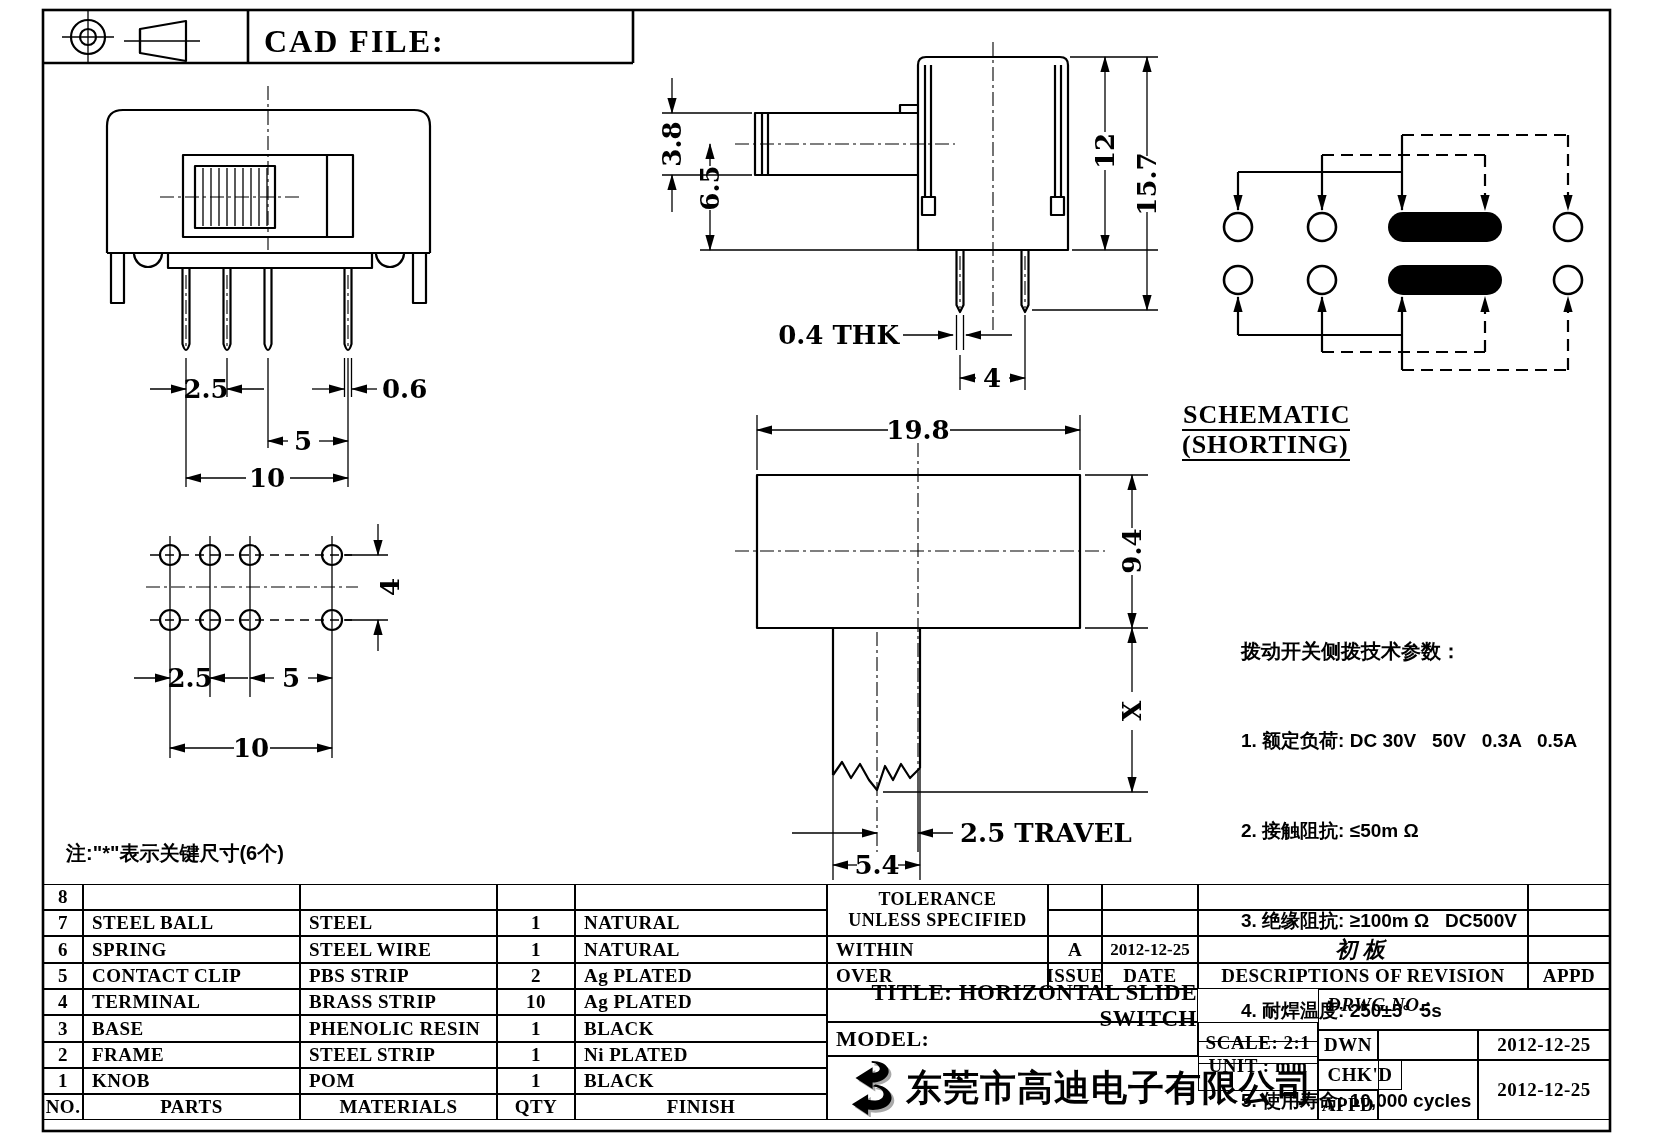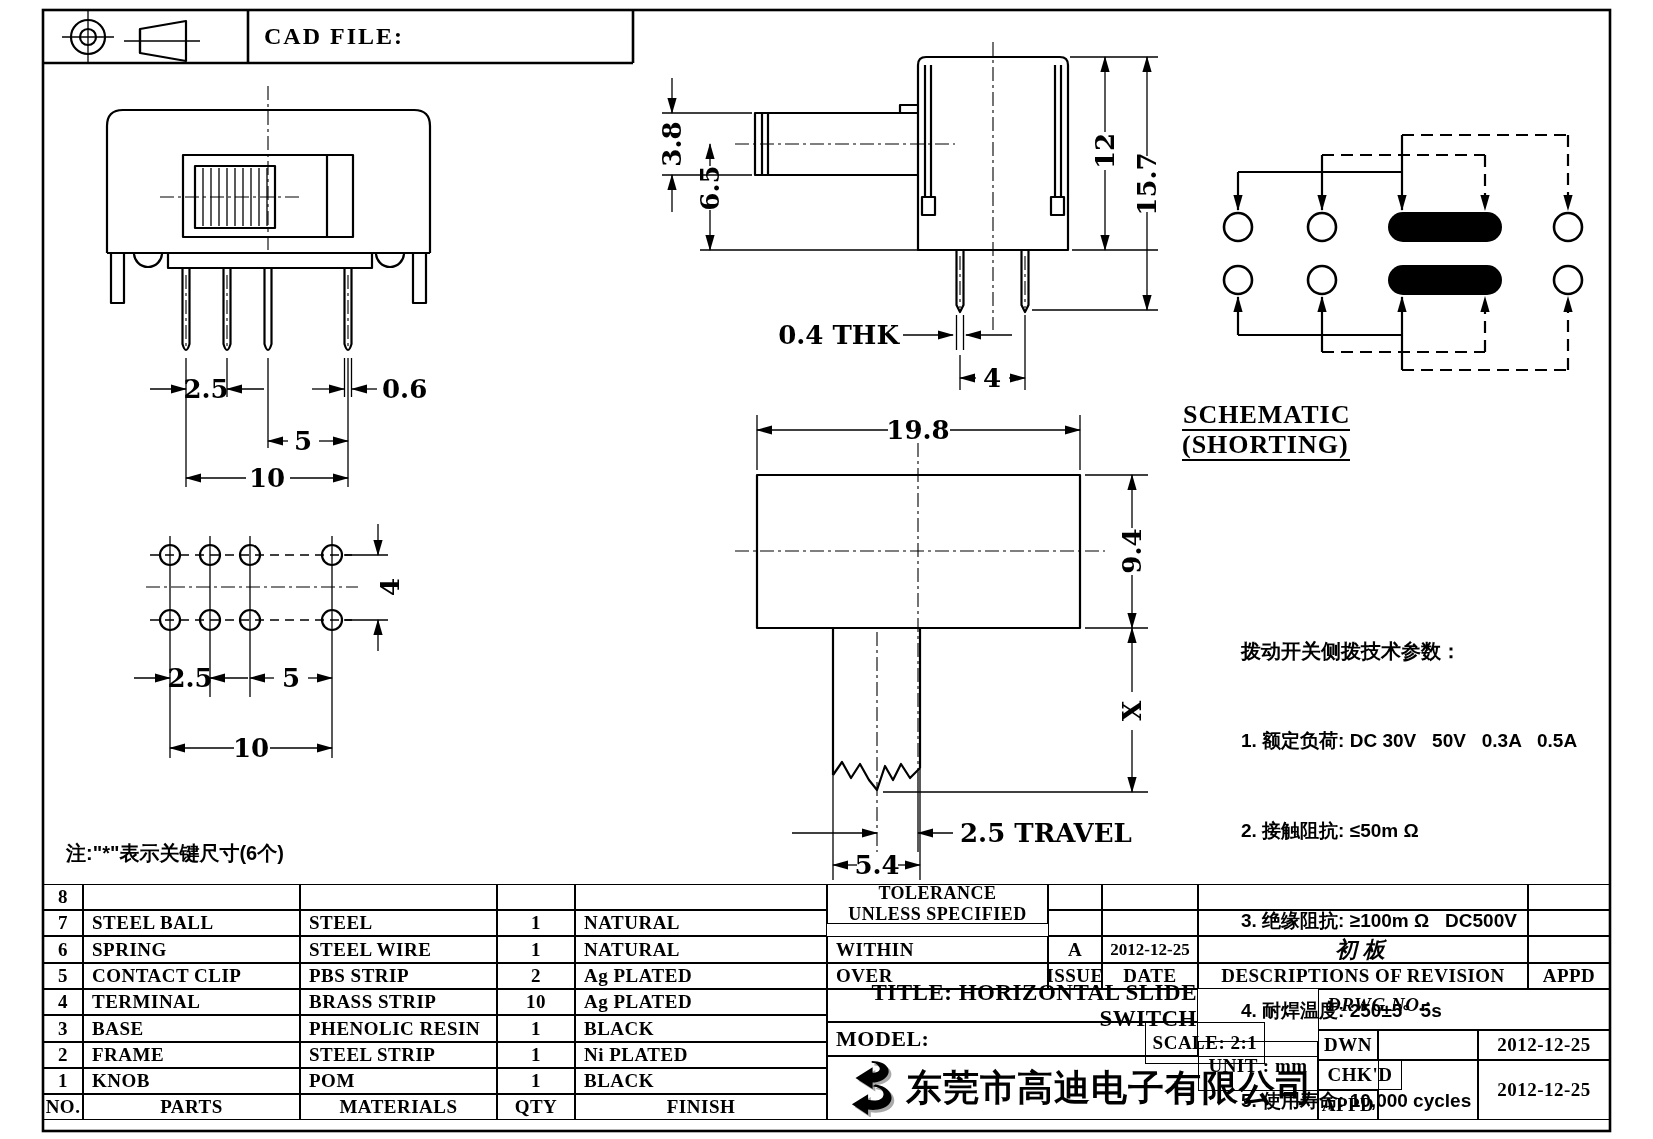--- a/index.html
+++ b/index.html
@@ -3,21 +3,21 @@
 <meta charset="utf-8">
 <style>
   html,body{margin:0;padding:0;background:#fff;}
   #page{position:relative;width:1653px;height:1139px;background:#fff;overflow:hidden;
         font-family:"Liberation Serif",serif;color:#000;}
   svg text{font-family:"DejaVu Serif",serif;}
   .dim{font-weight:bold;font-size:26px;fill:#000;text-anchor:middle;}
   .dimL{text-anchor:start;}
   .dimR{text-anchor:end;}
   .abs{position:absolute;}
-  .cadfile{font-weight:bold;font-size:24px;letter-spacing:2px;}
+  .cadfile{font-weight:bold;font-size:32px;letter-spacing:2px;}
   .viewtitle{font-weight:bold;font-size:27px;letter-spacing:2px;text-align:center;line-height:31px;}
   .viewtitle span{border-bottom:2.5px solid #000;padding:0 2px;}
   .schemtitle{font-weight:bold;font-size:26px;letter-spacing:1px;text-align:left;}
   .schemtitle span{border-bottom:2.5px solid #000;padding:0 1px;}
   .note{font-weight:bold;font-size:20px;font-family:"Liberation Sans",sans-serif;}
   .tech{font-family:"Liberation Sans",sans-serif;font-weight:bold;font-size:19px;
         line-height:30px;white-space:pre;}
   .tech .t-title{font-size:20px;}
   
   .c{position:absolute;box-sizing:border-box;border:1.5px solid #000;display:flex;
@@ -360,21 +360,21 @@
     <div class="c lft" style="left:575px;top:936px;width:252px;height:27px">NATURAL</div>
     <div class="c lft" style="left:575px;top:963px;width:252px;height:26px">Ag PLATED</div>
     <div class="c lft" style="left:575px;top:989px;width:252px;height:26px">Ag PLATED</div>
     <div class="c lft" style="left:575px;top:1015px;width:252px;height:27px">BLACK</div>
     <div class="c lft" style="left:575px;top:1042px;width:252px;height:26px">Ni PLATED</div>
     <div class="c lft" style="left:575px;top:1068px;width:252px;height:26px">BLACK</div>
     <div class="c ctr" style="left:575px;top:1094px;width:252px;height:26px">FINISH</div>
   </div>
 
   <div>
-    <div class="c ctr tol" style="left:827px;top:884px;width:221px;height:40px">
+    <div class="c ctr tol" style="left:827px;top:884px;width:221px;height:52px">
       <div>TOLERANCE</div>
       <div>UNLESS   SPECIFIED</div>
     </div>
     <div class="c" style="left:1048px;top:884px;width:54px;height:26px"></div>
     <div class="c" style="left:1102px;top:884px;width:96px;height:26px"></div>
     <div class="c" style="left:1048px;top:910px;width:54px;height:26px"></div>
     <div class="c" style="left:1102px;top:910px;width:96px;height:26px"></div>
     <div class="c" style="left:1198px;top:884px;width:330px;height:26px"></div>
     <div class="c" style="left:1198px;top:910px;width:330px;height:26px"></div>
     <div class="c" style="left:1528px;top:884px;width:82px;height:26px"></div>
@@ -387,21 +387,21 @@
     <div class="c ctr rev" style="left:1198px;top:936px;width:330px;height:27px">初板</div>
     <div class="c" style="left:1528px;top:936px;width:82px;height:27px"></div>
     <div class="c ctr" style="left:1048px;top:963px;width:54px;height:26px">ISSUE</div>
     <div class="c ctr" style="left:1102px;top:963px;width:96px;height:26px">DATE</div>
     <div class="c ctr" style="left:1198px;top:963px;width:330px;height:26px">DESCRIPTIONS OF REVISION</div>
     <div class="c ctr" style="left:1528px;top:963px;width:82px;height:26px">APPD</div>
 
     <div class="c lft title-c" style="left:827px;top:989px;width:371px;height:33px">TITLE:  HORIZONTAL SLIDE SWITCH</div>
     <div class="c ctr" style="left:1198px;top:1041px;width:120px;height:50px">UNIT : mm</div>
     <div class="c lft model-c" style="left:827px;top:1022px;width:371px;height:34px">MODEL:</div>
-    <div class="c ctr" style="left:1145px;top:1022px;width:120px;height:42px">SCALE: 2:1</div>
+    <div class="c ctr" style="left:1198px;top:1022px;width:120px;height:42px">SCALE: 2:1</div>
 
     <div class="c lft drwg" style="left:1318px;top:989px;width:292px;height:41px">DRWG NO.:</div>
     <div class="c ctr" style="left:1318px;top:1030px;width:60px;height:30px">DWN</div>
     <div class="c" style="left:1378px;top:1030px;width:100px;height:30px"></div>
     <div class="c ctr" style="left:1478px;top:1030px;width:132px;height:30px">2012-12-25</div>
     <div class="c ctr" style="left:1318px;top:1060px;width:84px;height:30px">CHK'D</div>
     <div class="c" style="left:1378px;top:1060px;width:100px;height:60px"></div>
     <div class="c ctr" style="left:1478px;top:1060px;width:132px;height:60px">2012-12-25</div>
     <div class="c ctr" style="left:1318px;top:1090px;width:60px;height:30px">APPD</div>
 

